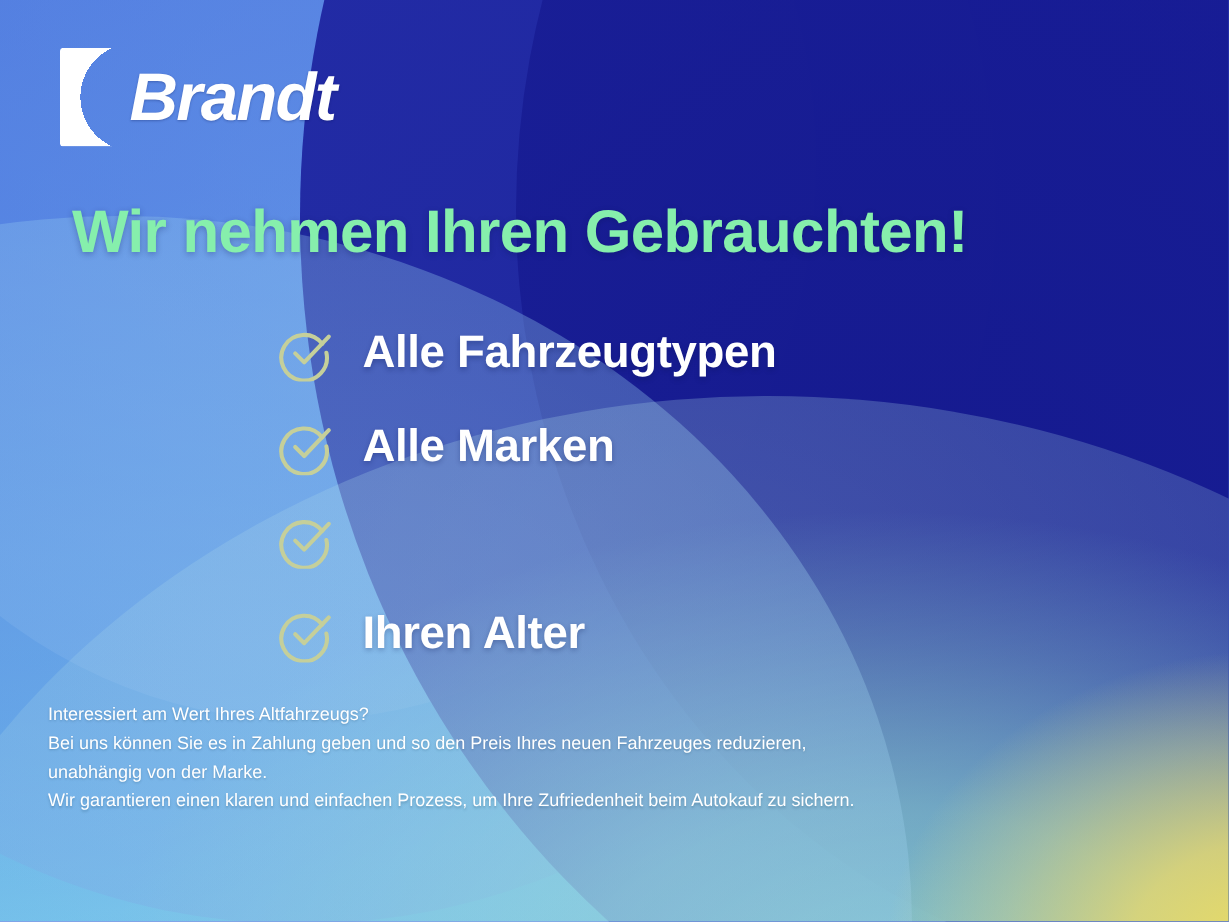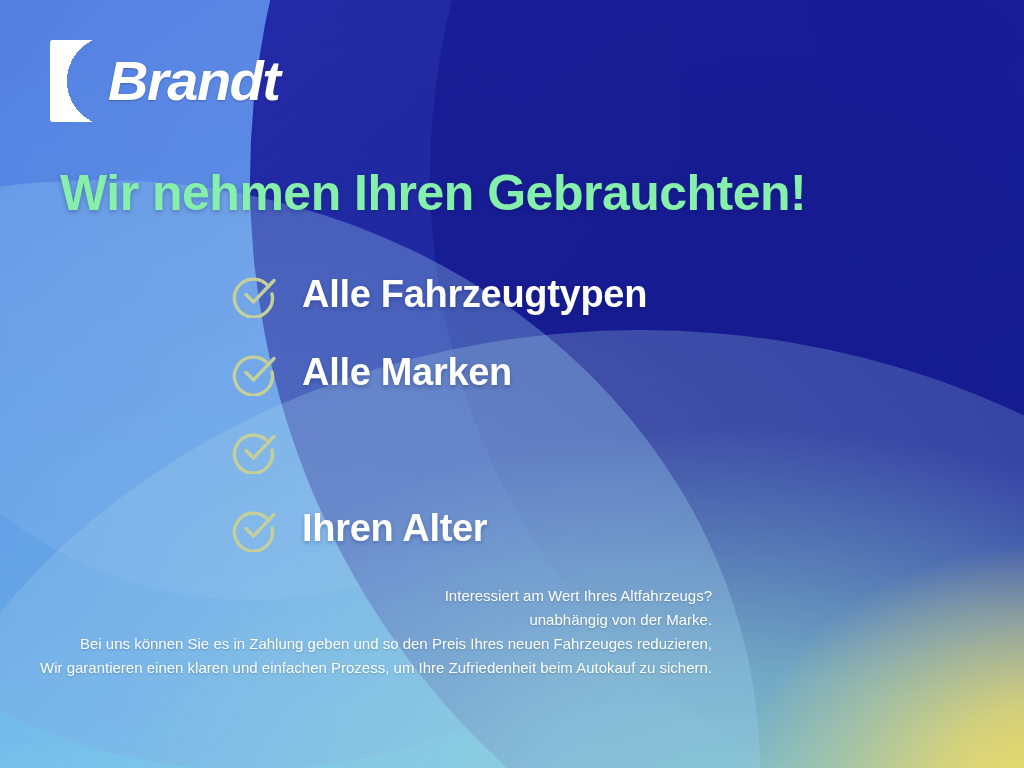--- a/index.html
+++ b/index.html
@@ -8,21 +8,20 @@
     width:1024px; height:768px;
     overflow:hidden;
     font-family:"Liberation Sans", sans-serif;
   }
 
   #banner {
     position:relative;
     width:1024px; height:768px;
     overflow:hidden;
     background:#2b53d6;
-    text-align:right;
   }
 
   
   .bg-layer { position:absolute; inset:0; }
 
   
   .bg-base {
     background:linear-gradient(170deg,
       #2f4ed8 0%,
       #2f57dc 20%,
@@ -248,19 +247,19 @@
           <path d="M36.5 16.5 A19 19 0 1 0 40 24" fill="none" stroke="#c5cf9a" stroke-width="3.4" stroke-linecap="round"></path>
           <path d="M14 24.5 L21.5 32 L42 10.5" fill="none" stroke="#c5cf9a" stroke-width="3.4" stroke-linecap="round" stroke-linejoin="round"></path>
         </svg>
         <span class="feature-label">Ihren Alter</span>
       </div>
 
     </div>
 
     <div class="footer">
       <p>Interessiert am Wert Ihres Altfahrzeugs?</p>
+      <p>Bei uns können Sie es in Zahlung geben und so den Preis Ihres neuen Fahrzeuges reduzieren,</p>
       <p>unabhängig von der Marke.</p>
-      <p>Bei uns können Sie es in Zahlung geben und so den Preis Ihres neuen Fahrzeuges reduzieren,</p>
       <p>Wir garantieren einen klaren und einfachen Prozess, um Ihre Zufriedenheit beim Autokauf zu sichern.</p>
     </div>
 
   </div>
 </div>
 
 </body></html>

